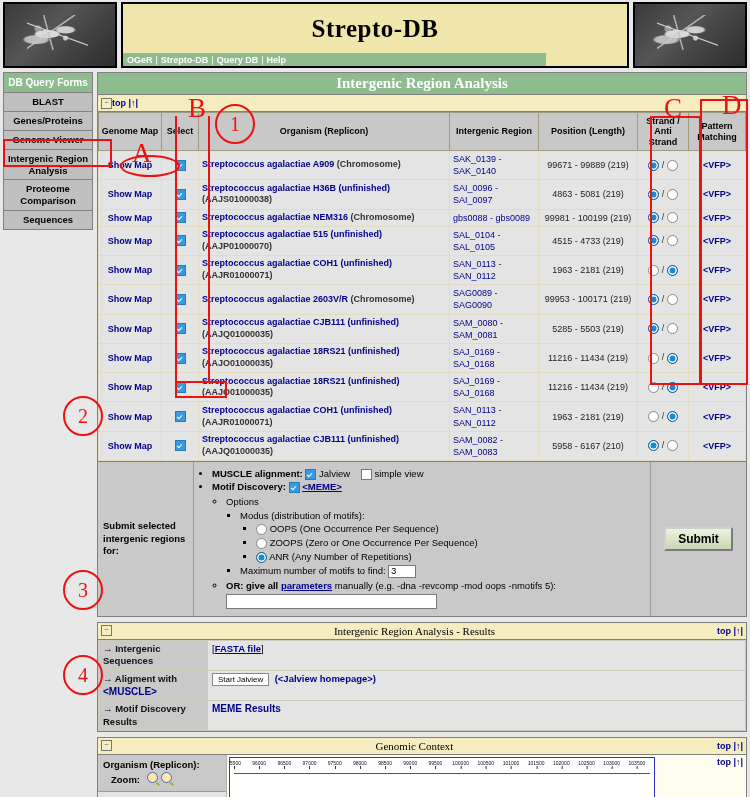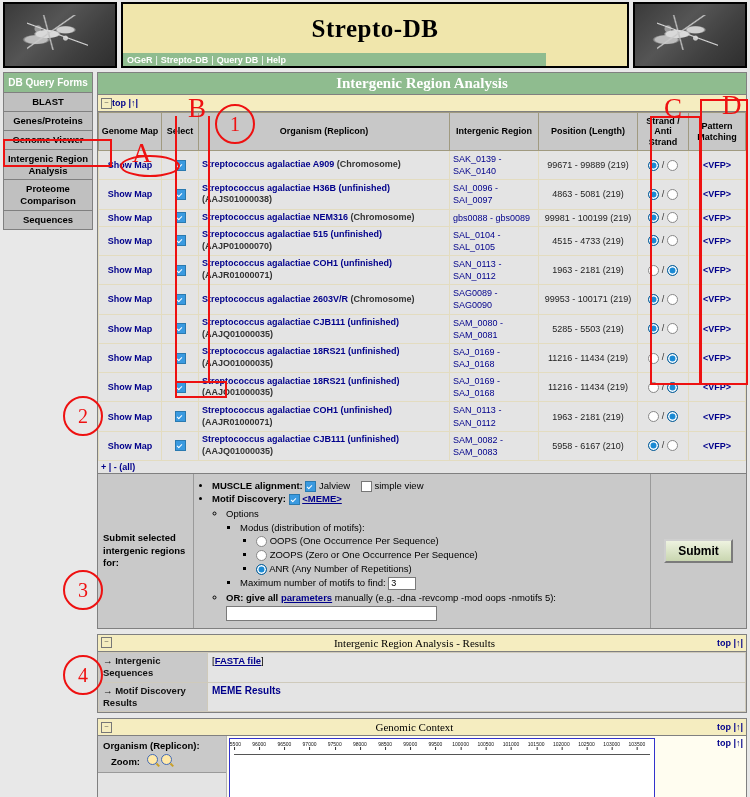--- a/index.html
+++ b/index.html
@@ -290,21 +290,20 @@
               <td class="gm"><span class="lnk">Show Map</span></td>
               <td class="c"><span class="cb"></span></td>
               <td class="org"><span>Streptococcus agalactiae CJB111 (unfinished)</span> <span class="grey">(AAJQ01000035)</span></td>
               <td class="ig"><span>SAM_0082</span> -<br><span>SAM_0083</span></td>
               <td class="pos">5958 - 6167 (210)</td>
               <td class="c"><span class="radio on"></span><span style="color:#333"> / </span><span class="radio "></span></td>
               <td class="c"><span class="lnk">&lt;VFP&gt;</span></td>
             </tr>
           </tbody>
       </table>
-      <div class="plusminus">+ | - (all)</div>
 
       <div class="formrow">
         <div class="formlabel">Submit selected intergenic regions for:</div>
         <div class="formmain">
           <ul class="l1">
             <li>
               <span>MUSCLE alignment:</span>
               <span class="cb"></span>
               <span style="font-weight:normal">Jalview</span>
               &nbsp;&nbsp;
@@ -367,20 +366,30 @@
       <table class="res">
         <tbody>
             <tr>
           <td class="rlabel">→ Intergenic Sequences</td>
           <td class="rval">
             <span>[</span><span class="lnk u">FASTA file</span><span>]</span>
           </td>
         </tr>
         <tr>
           <td class="rlabel">
+            <span>→ Aligment with</span><br>
+            <span class="lnk" style="font-size:10px">&lt;MUSCLE&gt;</span>
+          </td>
+          <td class="rval">
+            <span class="jvbtn">Start Jalview</span>
+            &nbsp;<span class="lnk">(&lt;Jalview homepage&gt;)</span>
+          </td>
+        </tr>
+        <tr>
+          <td class="rlabel">
             <span>→ Motif Discovery</span><br><span>Results</span>
           </td>
           <td class="rval">
             <span class="lnk" style="font-size:10px">MEME Results</span>
           </td>
         </tr>
       </tbody>
         </table>
     </div>
 

